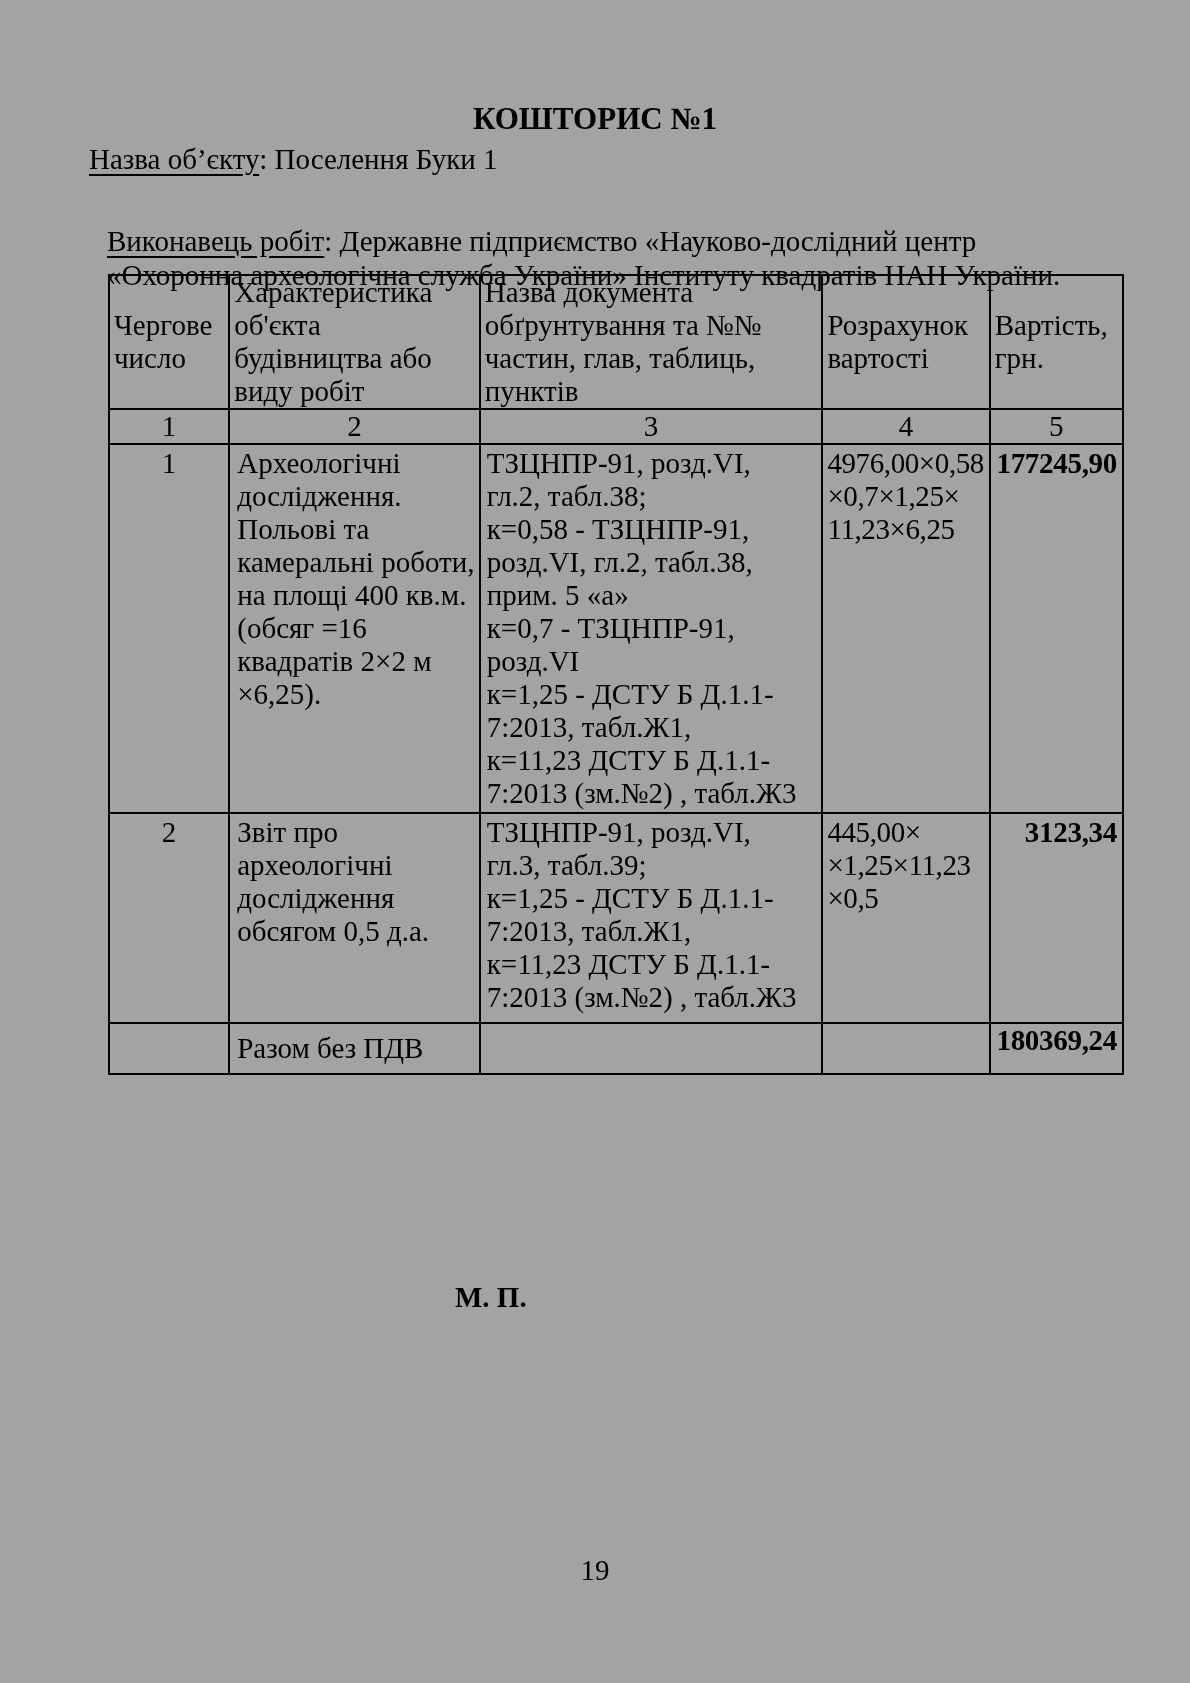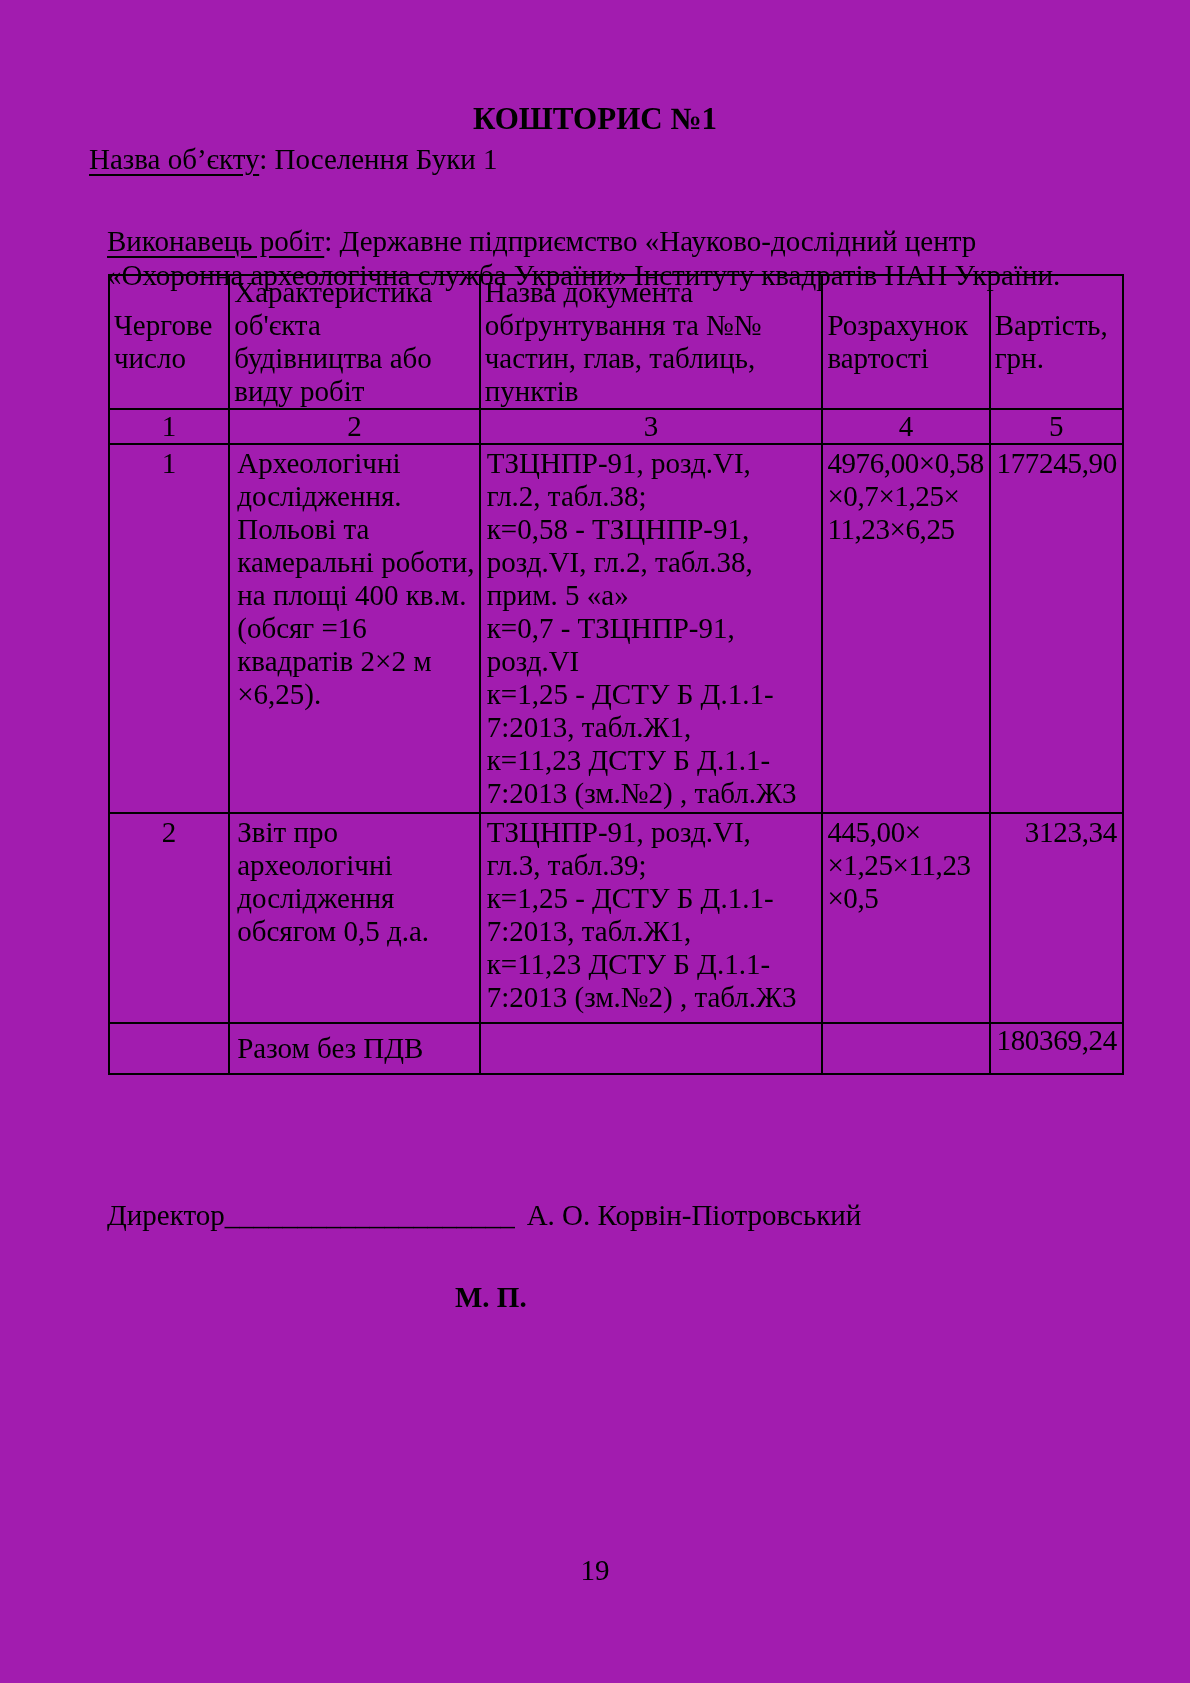--- a/index.html
+++ b/index.html
@@ -4,21 +4,21 @@
 <style>
   html, body {
     margin: 0;
     padding: 0;
     background: #ffffff;
   }
   .page {
     position: relative;
     width: 1190px;
     height: 1683px;
-    background: #a21caf;
+    background: #a3a3a3;
     color: #000000;
     font-family: "Liberation Serif", "DejaVu Serif", serif;
     font-size: 29px;
     line-height: 34px;
     overflow: hidden;
   }
   .u {
     text-decoration: underline;
     text-underline-offset: 5px;
   }
@@ -72,21 +72,21 @@
   tr.total { height: 38px; }
   tr.nums td {
     text-align: center;
     vertical-align: middle;
     padding: 0;
   }
   td.c1 { text-align: center; vertical-align: top; padding: 2px 4px; }
   td.c2 { text-align: left;  vertical-align: top; padding: 2px 4px 2px 7px; }
   td.c3 { text-align: left;  vertical-align: top; padding: 2px 2px 2px 6px; }
   td.c4 { text-align: left;  vertical-align: top; padding: 2px 2px 2px 4px; letter-spacing: -0.4px; }
-  td.c5 { text-align: right; vertical-align: top; padding: 2px 5px 2px 2px; letter-spacing: -0.3px; }
+  td.c5 { text-align: right; vertical-align: top; padding: 2px 5px 2px 2px; letter-spacing: -0.3px; font-weight: bold; }
   tr.total td.c2 { vertical-align: middle; padding-top: 0; padding-bottom: 0; }
   tr.total td.c5 { vertical-align: middle; padding-top: 0; padding-bottom: 16px; }
   .total-words-line {
     position: absolute;
     top: 1098px;
     left: 107px;
     width: 1050px;
   }
   .director-line {
     position: absolute;
@@ -204,21 +204,18 @@
         <td class="c1"></td>
         <td class="c2">Разом без ПДВ</td>
         <td class="c3"></td>
         <td class="c4"></td>
         <td class="c5">180369,24</td>
       </tr>
     </tbody>
   </table>
 
 
-  <div class="director-line">
-    <span>Директор</span><span>____________________</span><span class="director-name">А. О. Корвін-Піотровський</span>
-  </div>
 
   <div class="stamp-line">М. П.</div>
 
   <div class="page-number">19</div>
 
 </div>
 
 </body></html>

